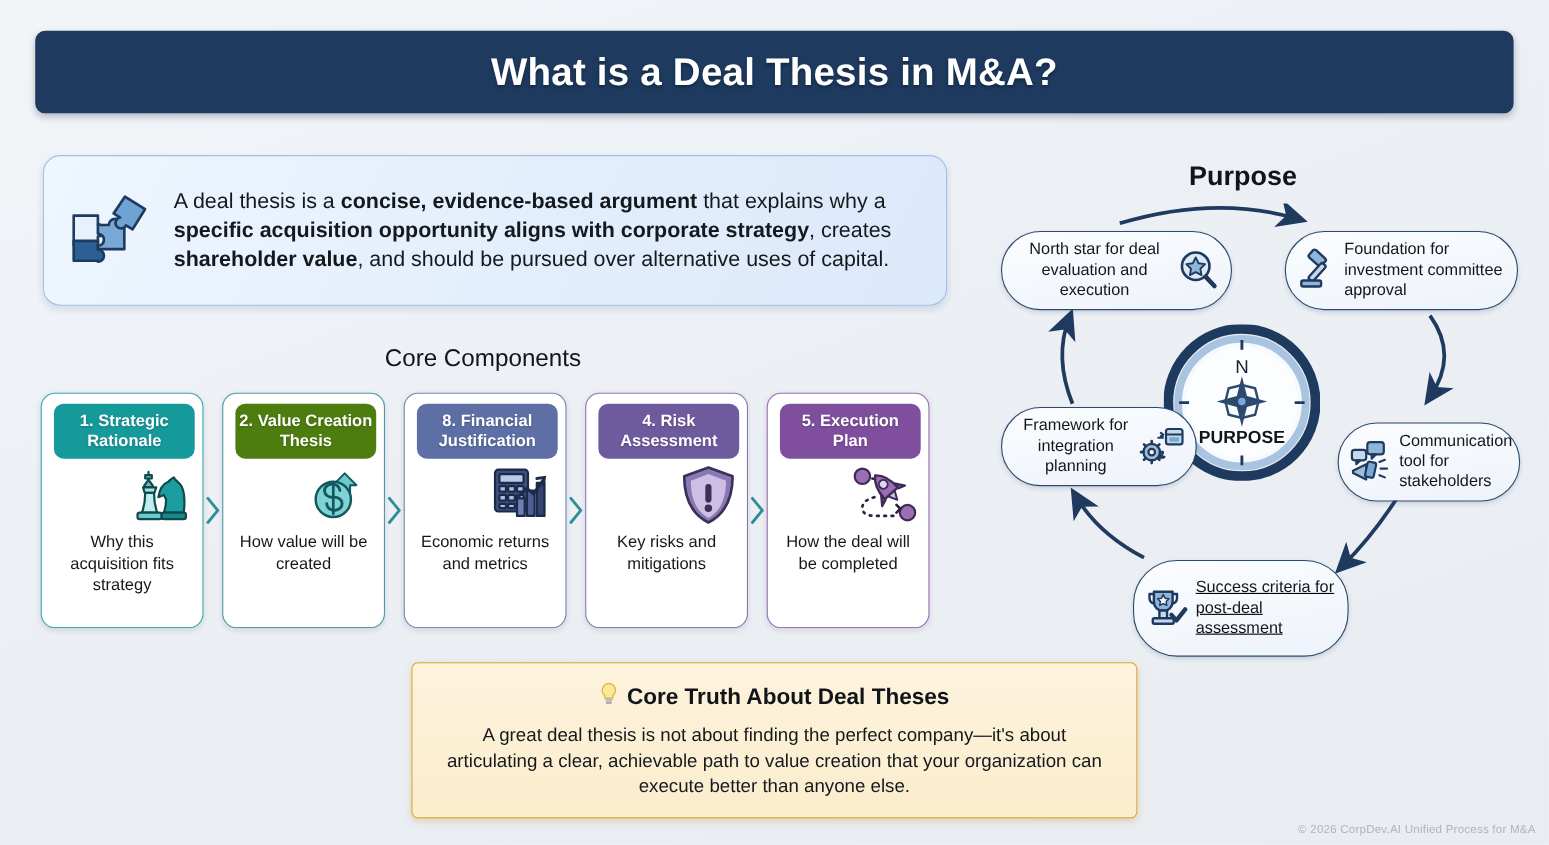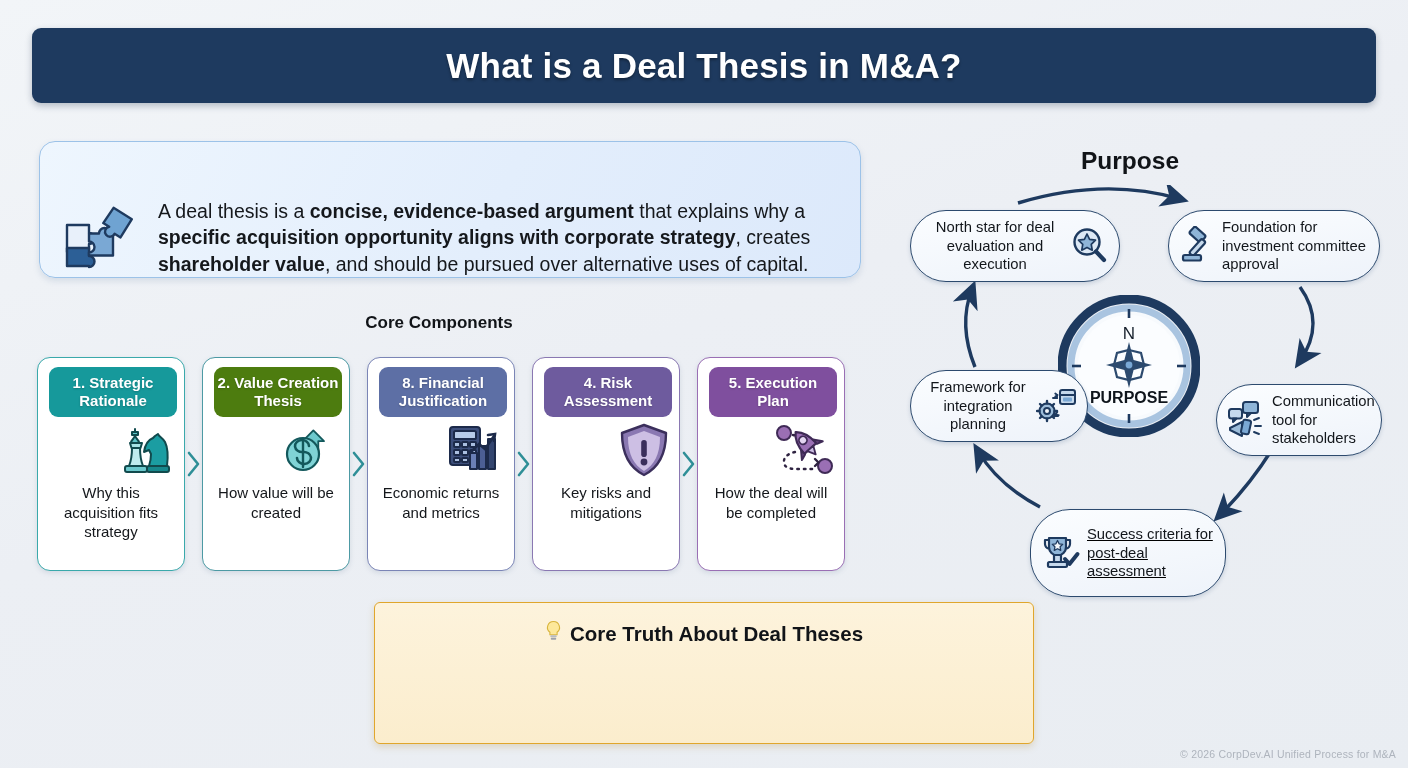--- a/index.html
+++ b/index.html
@@ -30,34 +30,34 @@
     text-shadow: 0 2px 3px rgba(0,0,0,.35);
   }
 
   
   #definition-box {
     position: absolute; left: 39px; top: 141px;
     width: 822px; height: 137px;
     background: linear-gradient(115deg, #eef6fe 0%, #e3eefc 55%, #dce9fb 100%);
     border: 1.6px solid #9cc2e8;
     border-radius: 16px;
-    display: flex; align-items: flex-end;
+    display: flex; align-items: center;
     box-shadow: 0 3px 6px rgba(90,120,160,.18);
   }
   #definition-icon { width: 118px; flex: 0 0 118px; display: flex; justify-content: center; }
   #definition-text {
     flex: 1; padding-right: 24px;
     font-size: 19.5px; line-height: 26.5px; color: #15181c;
   }
   #definition-text b { font-weight: bold; }
 
   
   #core-heading {
     position: absolute; left: 36px; top: 313px; width: 806px;
-    text-align: center; font-size: 17px; font-weight: bold; color: #111418;
+    text-align: center; font-size: 22px; font-weight: normal; color: #111418;
   }
   #cards-row {
     position: absolute; left: 37px; top: 357px;
     width: 810px; height: 214px;
     display: flex; align-items: stretch;
   }
   .card {
     width: 148px; flex: 0 0 148px;
     background: #ffffff;
     border-radius: 13px;
@@ -417,16 +417,17 @@
     <div id="core-truth-title">
       <span>
         <svg width="17" height="22" viewBox="0 0 17 22">
           <path d="M8.5 1.5 a6 6 0 0 1 3.6 10.8 l0 2.4 -7.2 0 0 -2.4 A6 6 0 0 1 8.5 1.5 z" fill="#fde89a" stroke="#d8b43c" stroke-width="1.1"></path>
           <rect x="5.3" y="15.2" width="6.4" height="2.1" rx=".7" fill="#b9bcc2"></rect>
           <rect x="5.8" y="17.8" width="5.4" height="2" rx=".7" fill="#9ea2a9"></rect>
         </svg>
       </span>
       <span>Core Truth About Deal Theses</span>
     </div>
+    <div id="core-truth-body">A great deal thesis is not about finding the perfect company—it's about articulating a clear, achievable path to value creation that your organization can execute better than anyone else.</div>
   </div>
 
   <div id="footer">© 2026 CorpDev.AI Unified Process for M&amp;A</div>
 </div>
 
 </body></html>

